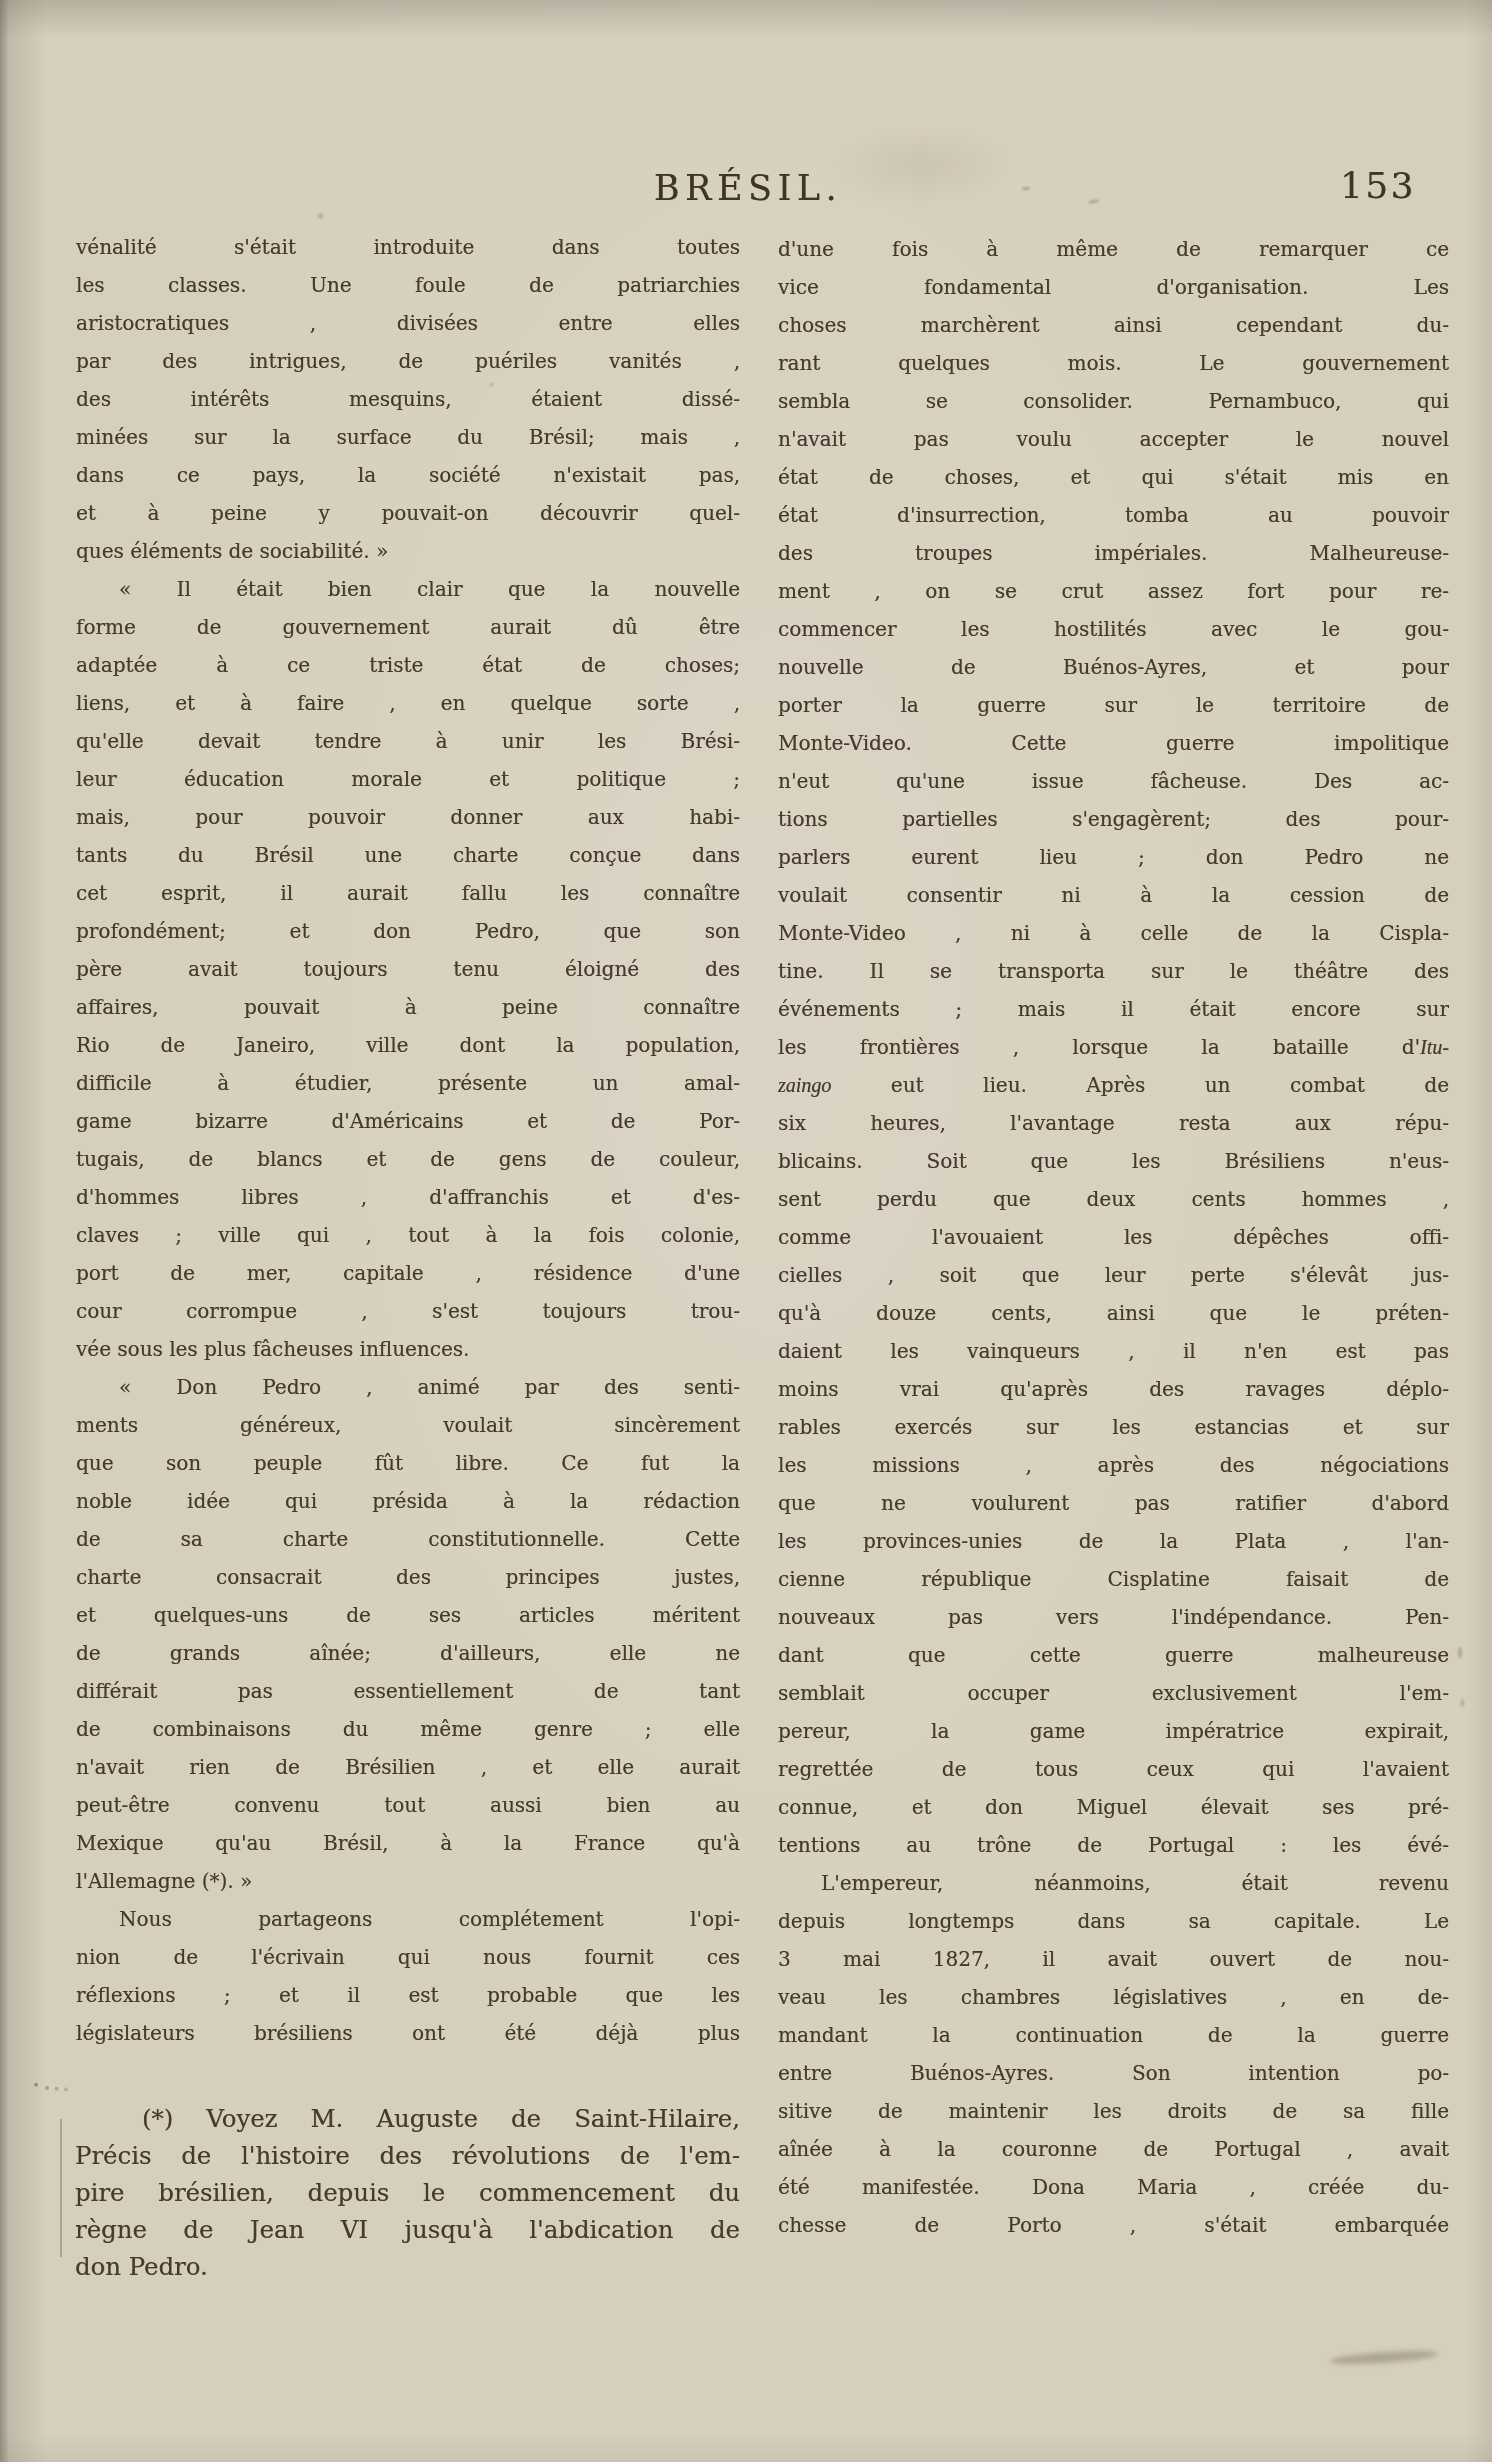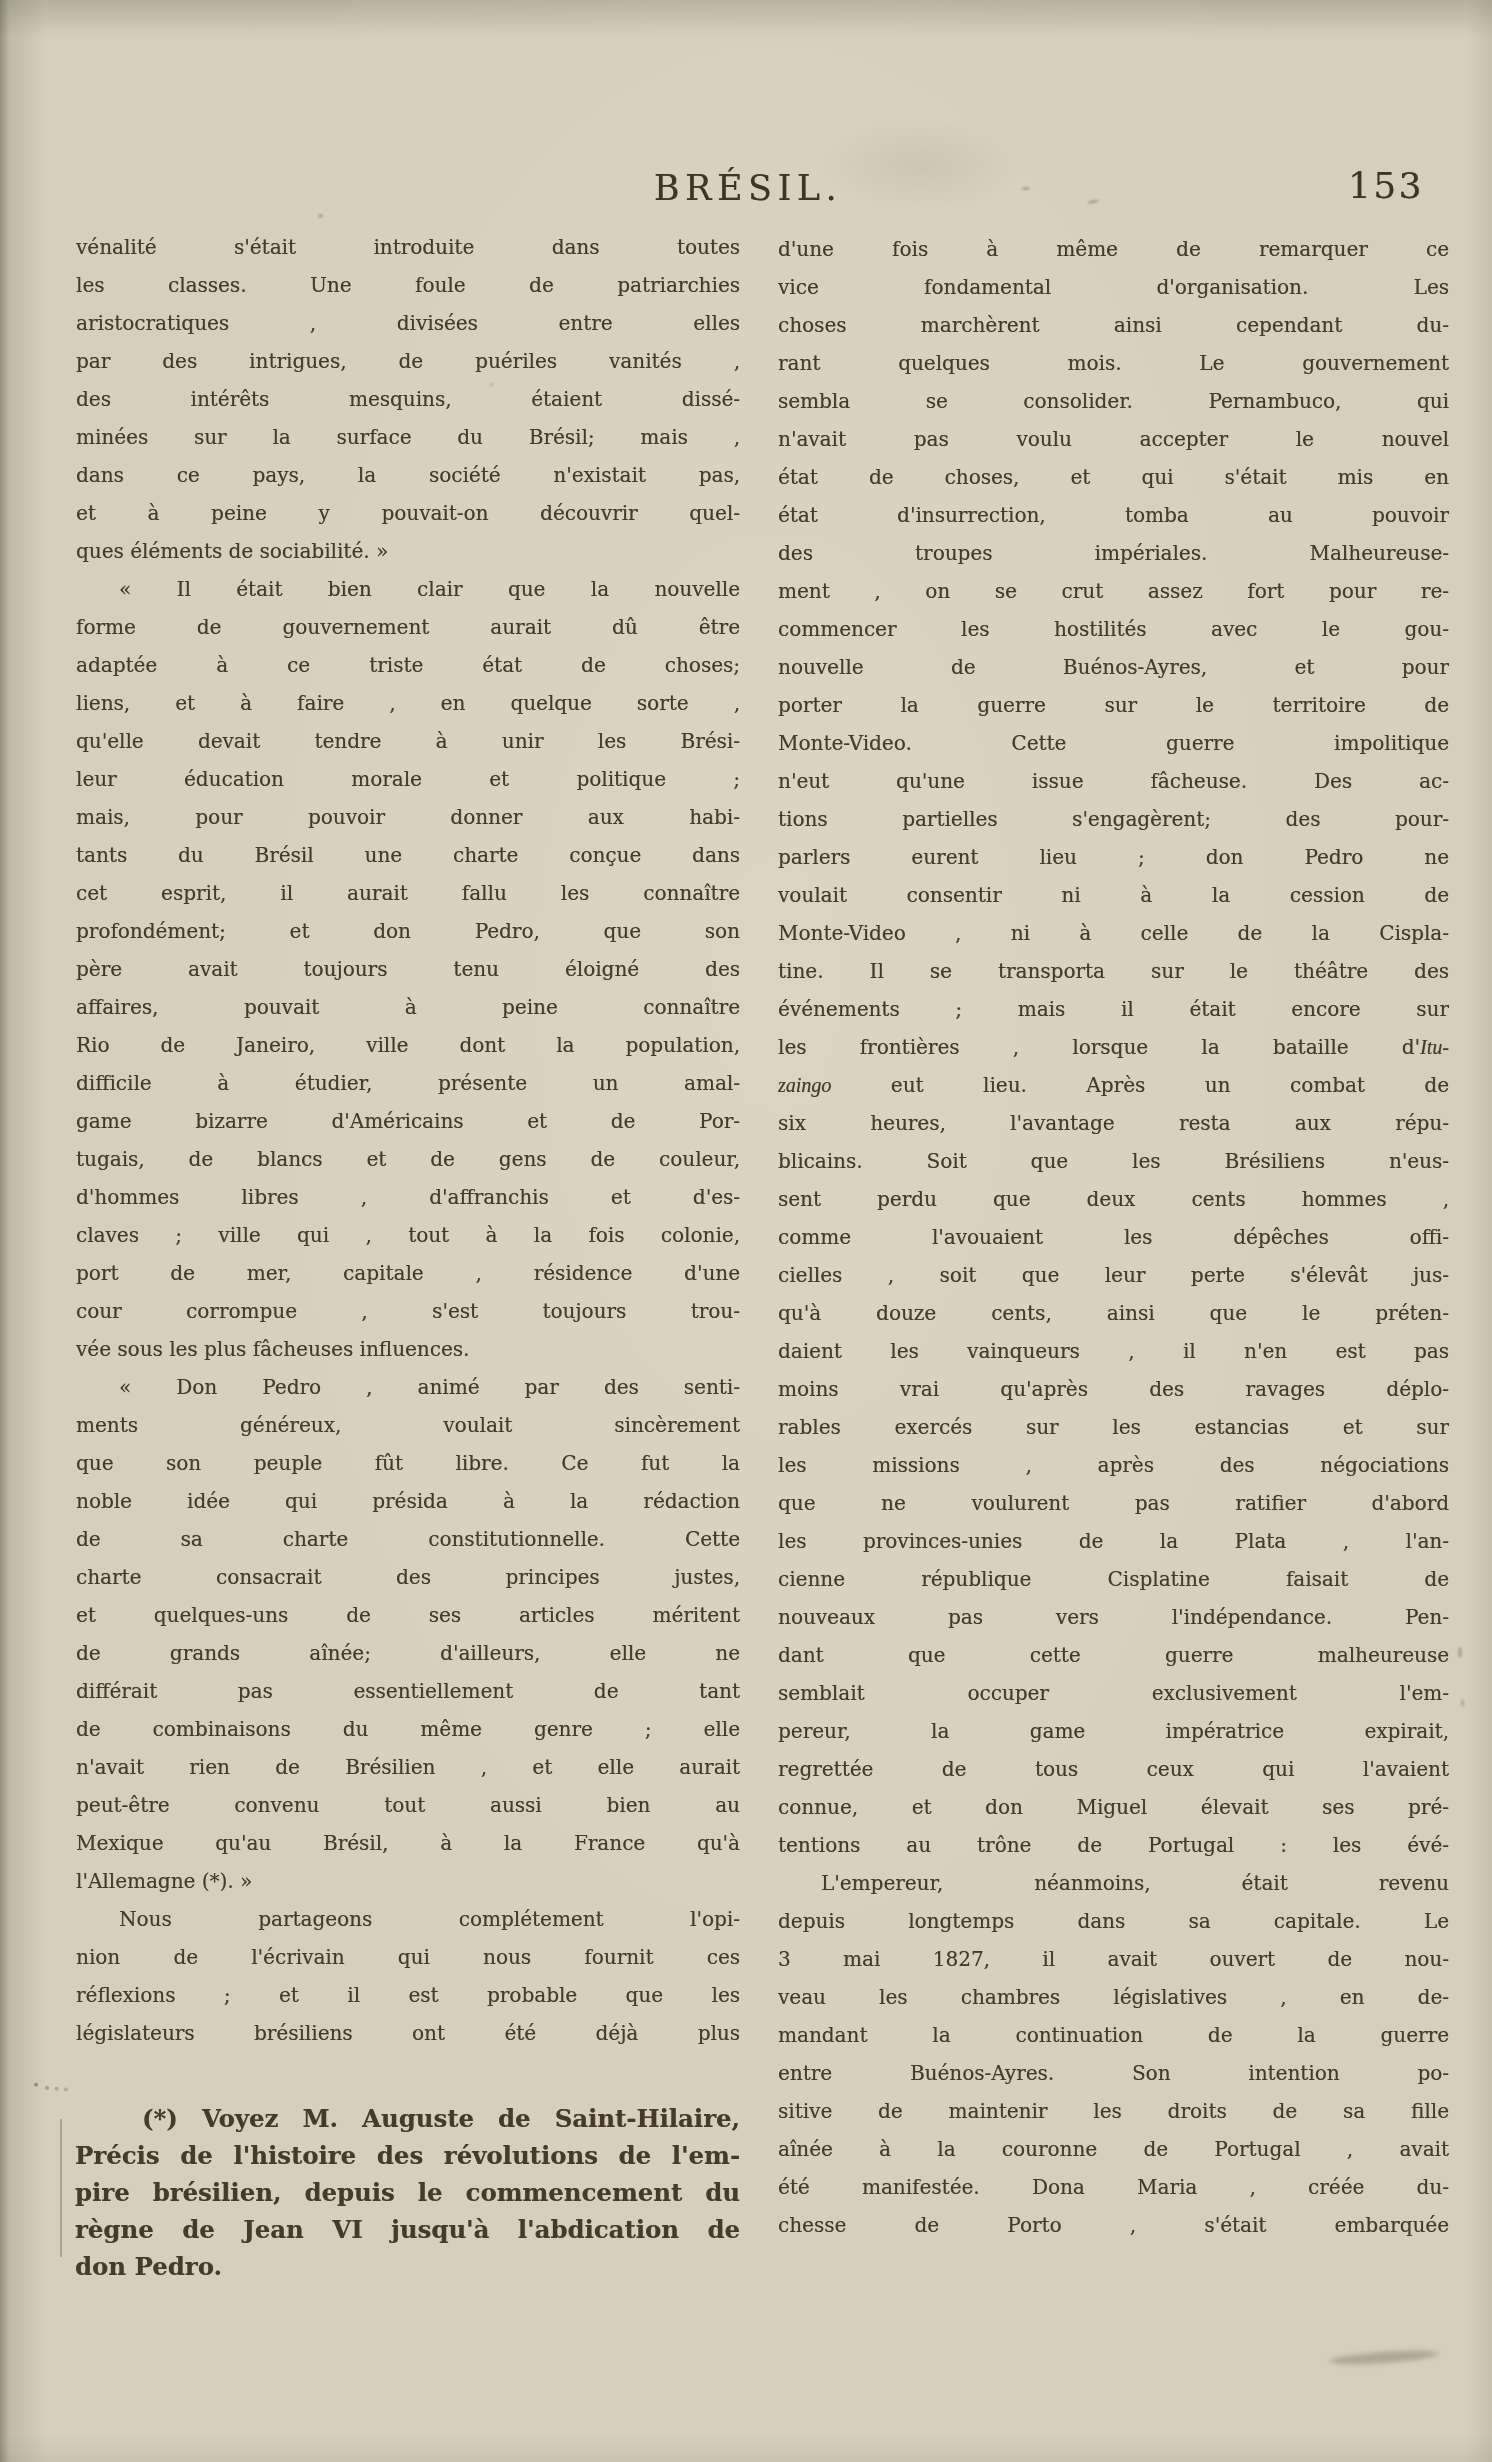--- a/index.html
+++ b/index.html
@@ -18,30 +18,30 @@
     color:#453a2b;
   }
   .header-title{
     position:absolute; top:168px; left:748px; transform:translateX(-50%);
     font-size:35px; letter-spacing:5.5px; white-space:nowrap;
     color:#3f3526; text-shadow:0.3px 0.3px 0.6px rgba(58,47,34,0.55);
   }
   .page-number{
     position:absolute; top:165px; left:1340px;
     font-size:36px; letter-spacing:2.4px;
-    color:#3f3526; text-shadow:0.3px 0.3px 0.6px rgba(58,47,34,0.55);margin-left:8px;
+    color:#3f3526; text-shadow:0.3px 0.3px 0.6px rgba(58,47,34,0.55);
   }
   .column{
     position:absolute;
     font-size:20px;
     text-shadow:0.3px 0.3px 0.6px rgba(58,47,34,0.5);
   }
   .col-left{ left:76px;  top:228px; width:664px; }
   .col-right{ left:778px; top:230px; width:671px; }
-  .footnote{ left:75px; top:2100px; width:665px; font-size:24.4px;font-weight:bold; }
+  .footnote{ left:75px; top:2100px; width:665px; font-size:24.4px; }
   .line{
     height:38px; line-height:38px;
     text-align:justify; text-align-last:justify;
     overflow:hidden; white-space:normal;
   }
   .footnote .line{ height:37px; line-height:37px; }
   .line.indent{ text-indent:43px; }
   .footnote .line.indent{ text-indent:67px; }
   .line.endline{ text-align-last:left; }
   .line i{ font-style:italic;font-family:Liberation Serif, serif; }

